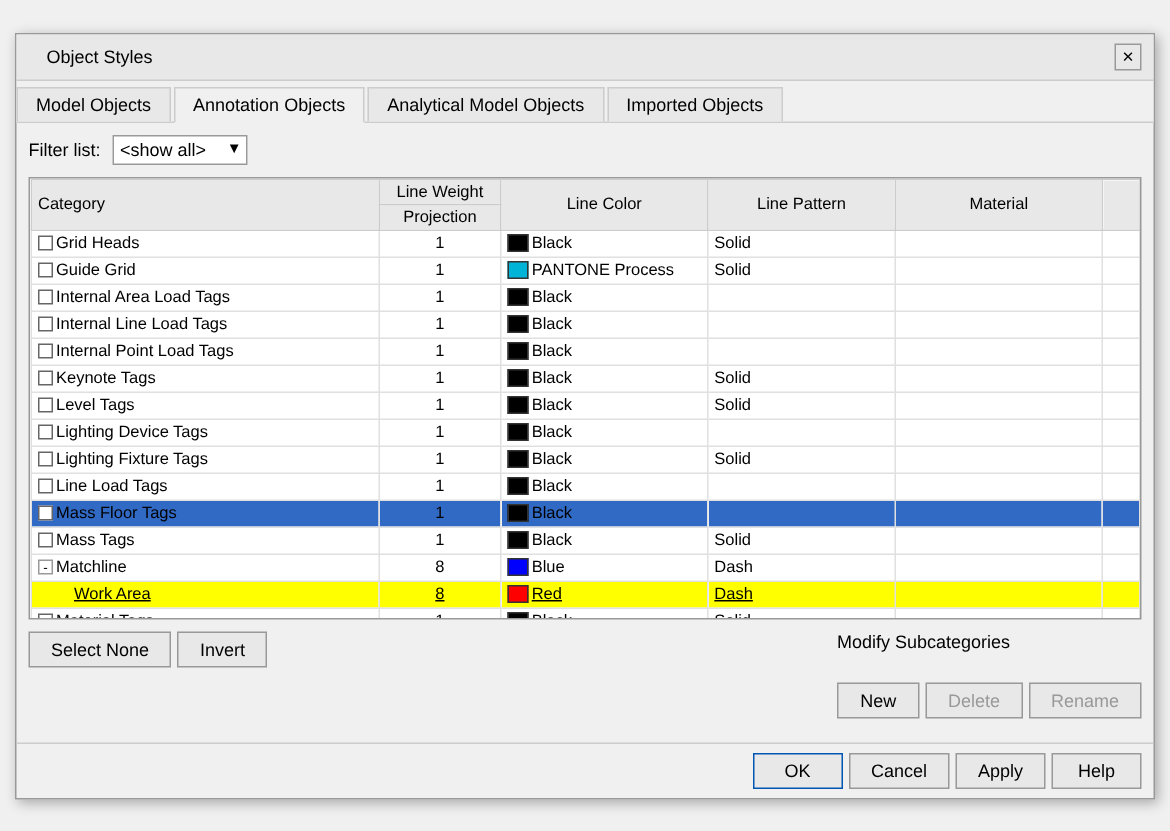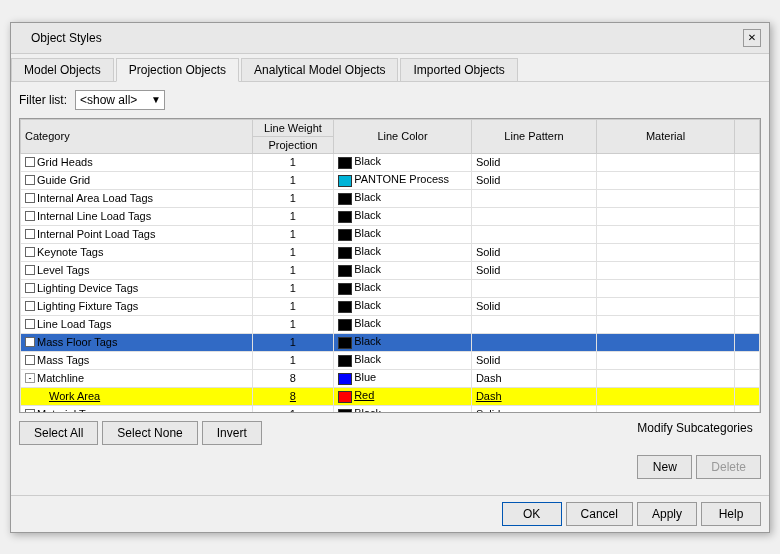--- a/index.html
+++ b/index.html
@@ -219,21 +219,21 @@
 
 <div class="dialog">
 
   <div class="titlebar">
     <span class="titlebar-title">Object Styles</span>
     <button class="close-btn">✕</button>
   </div>
 
   <div class="tabs">
     <div class="tab">Model Objects</div>
-    <div class="tab active">Projection Objects</div>
+    <div class="tab active">Annotation Objects</div>
     <div class="tab">Analytical Model Objects</div>
     <div class="tab">Imported Objects</div>
   </div>
 
   <div class="content">
 
     <div class="filter-row">
       <span class="filter-label">Filter list:</span>
       <div class="select-wrapper">
         <select>
@@ -453,29 +453,29 @@
               <td>Solid</td>
               <td></td>
               <td></td>
             </tr>
           </tbody>
       </table>
     </div>
 
     <div class="bottom-section">
       <div class="left-buttons">
-        <button class="btn">Select All</button>
         <button class="btn">Select None</button>
         <button class="btn">Invert</button>
       </div>
       <div class="right-section">
         <span class="modify-label">Modify Subcategories</span>
         <div class="modify-buttons">
           <button class="btn">New</button>
           <button class="btn disabled">Delete</button>
+          <button class="btn disabled">Rename</button>
         </div>
       </div>
     </div>
   </div>
 
   <div class="footer">
     <button class="btn primary">OK</button>
     <button class="btn">Cancel</button>
     <button class="btn">Apply</button>
     <button class="btn">Help</button>

